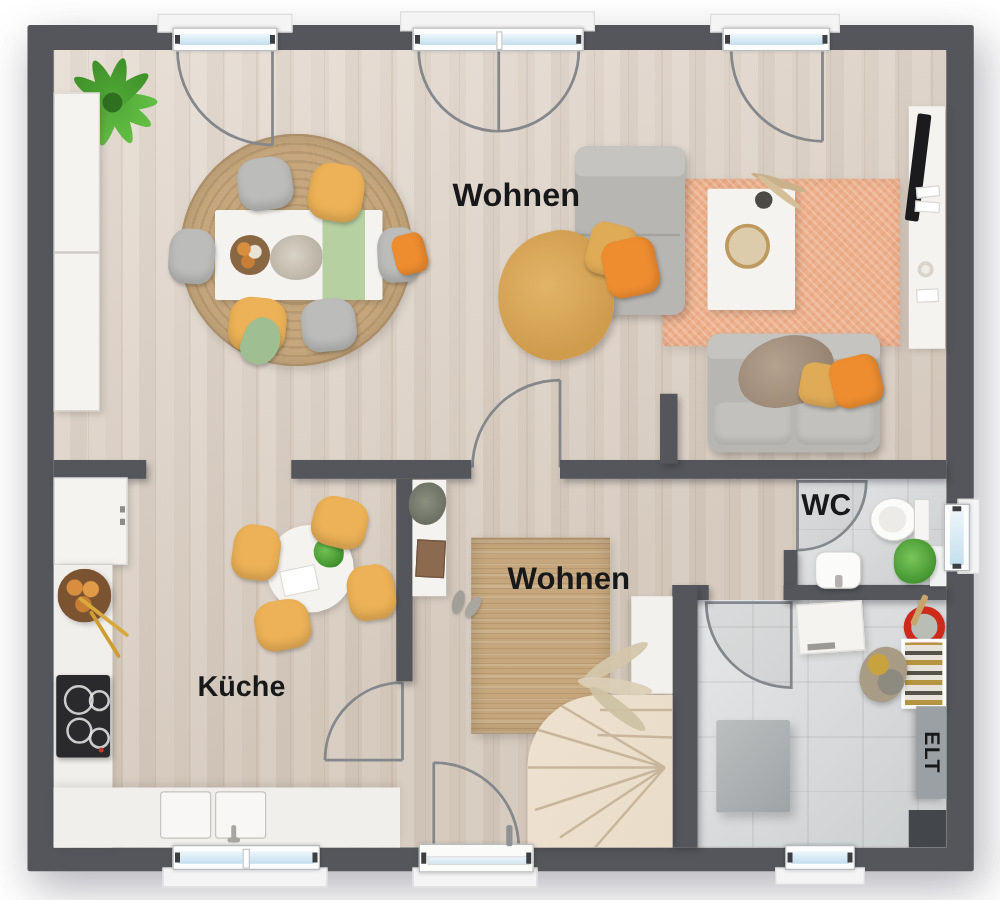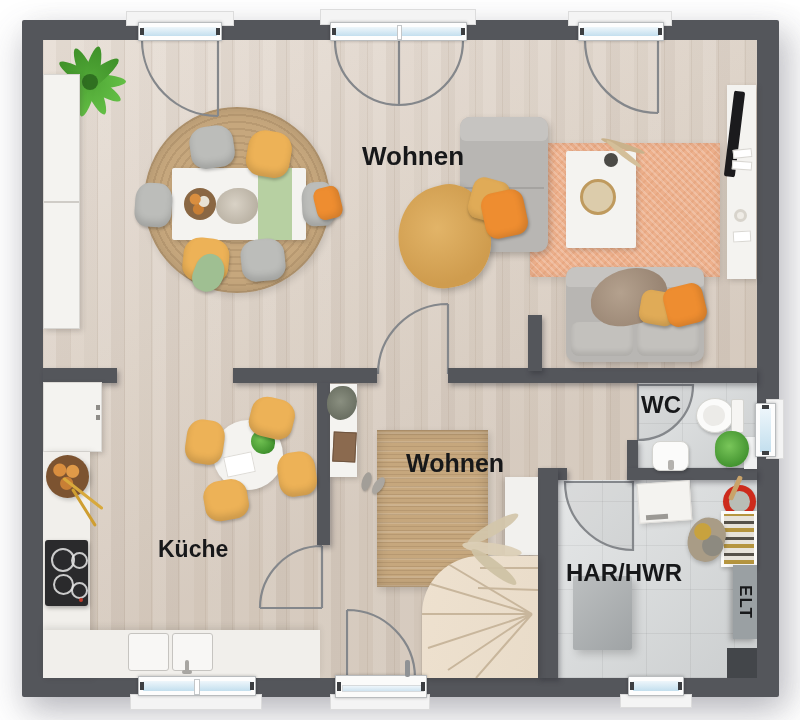--- a/index.html
+++ b/index.html
@@ -284,15 +284,14 @@
   <div class="abs win" style="left:755px;top:403px;width:21px;height:54px;">
     <div class="glass"></div>
     <div class="abs" style="left:30%;top:1px;width:40%;height:4px;background:#3c3e41;"></div>
     <div class="abs" style="left:30%;bottom:1px;width:40%;height:4px;background:#3c3e41;"></div>
   </div>
 
   <span class="abs lbl" style="left:362px;top:141px;font-size:26px;">Wohnen</span>
   <span class="abs lbl" style="left:158px;top:536px;font-size:23px;">Küche</span>
   <span class="abs lbl" style="left:406px;top:449px;font-size:25px;">Wohnen</span>
   <span class="abs lbl" style="left:641px;top:391px;font-size:24px;">WC</span>
-  <span class="abs lbl" style="left:566px;top:559px;font-size:24px;">HAR/HWR</span>
 
 </div>
 
 </body></html>

